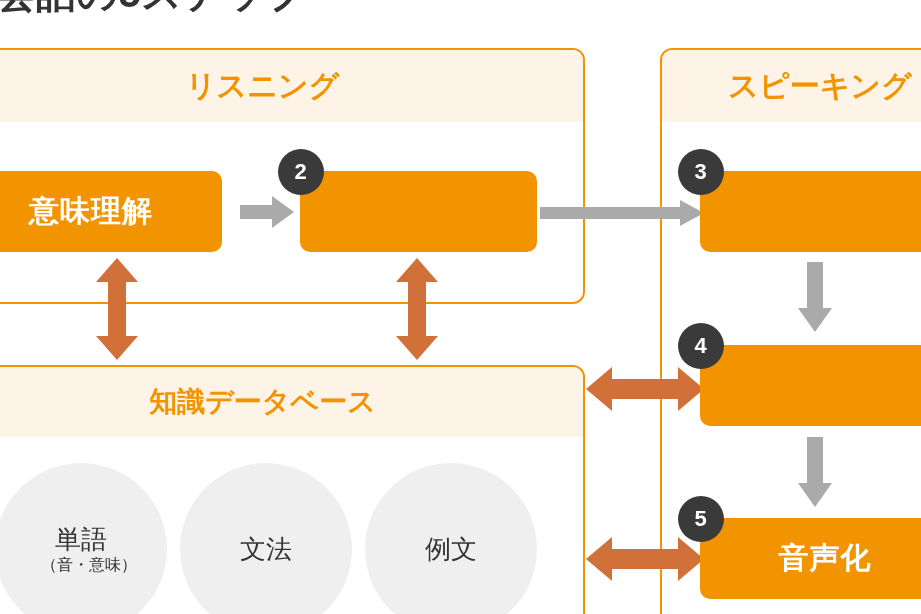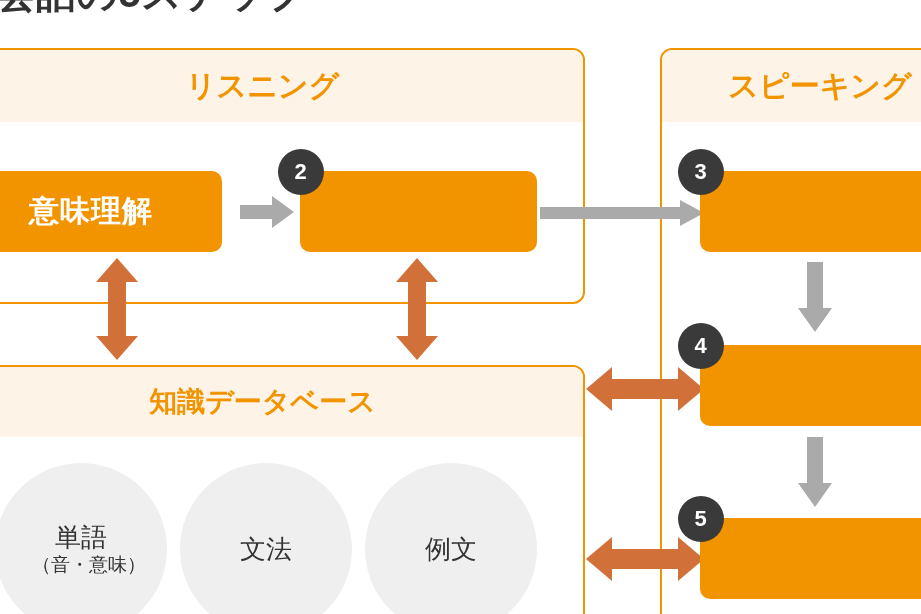--- a/index.html
+++ b/index.html
@@ -102,21 +102,21 @@
     background:#EFEFEF;
     border-radius:50%;
     display:flex;align-items:center;justify-content:center;
     flex-direction:column;
     color:#333333;
     font-size:26px;
     line-height:1.25;
     text-align:center;
     box-sizing:border-box;
   }
-  .db-circle .sub{font-size:19px;margin-left:16px;}
+  .db-circle .sub{font-size:16px;margin-left:16px;}
   #db-c1{left:-5px;top:463px;width:172px;height:172px;}
   #db-c2{left:180px;top:463px;width:172px;height:172px;}
   #db-c3{left:365px;top:463px;width:172px;height:172px;}
 </style>
 </head>
 <body>
 
 <div id="stage">
 
   <div class="page-title">会話の5ステップ</div>
@@ -180,20 +180,21 @@
   <div class="step" id="step-3">
     <div class="badge">3</div>
   </div>
 
   <div class="step" id="step-4">
     <div class="badge">4</div>
   </div>
 
   <div class="step" id="step-5">
     <div class="badge">5</div>
+    <span>音声化</span>
   </div>
 
   <div class="db-circle" id="db-c1">
     <span>単語</span>
     <span class="sub">（音・意味）</span>
   </div>
 
   <div class="db-circle" id="db-c2">
     <span>文法</span>
   </div>

